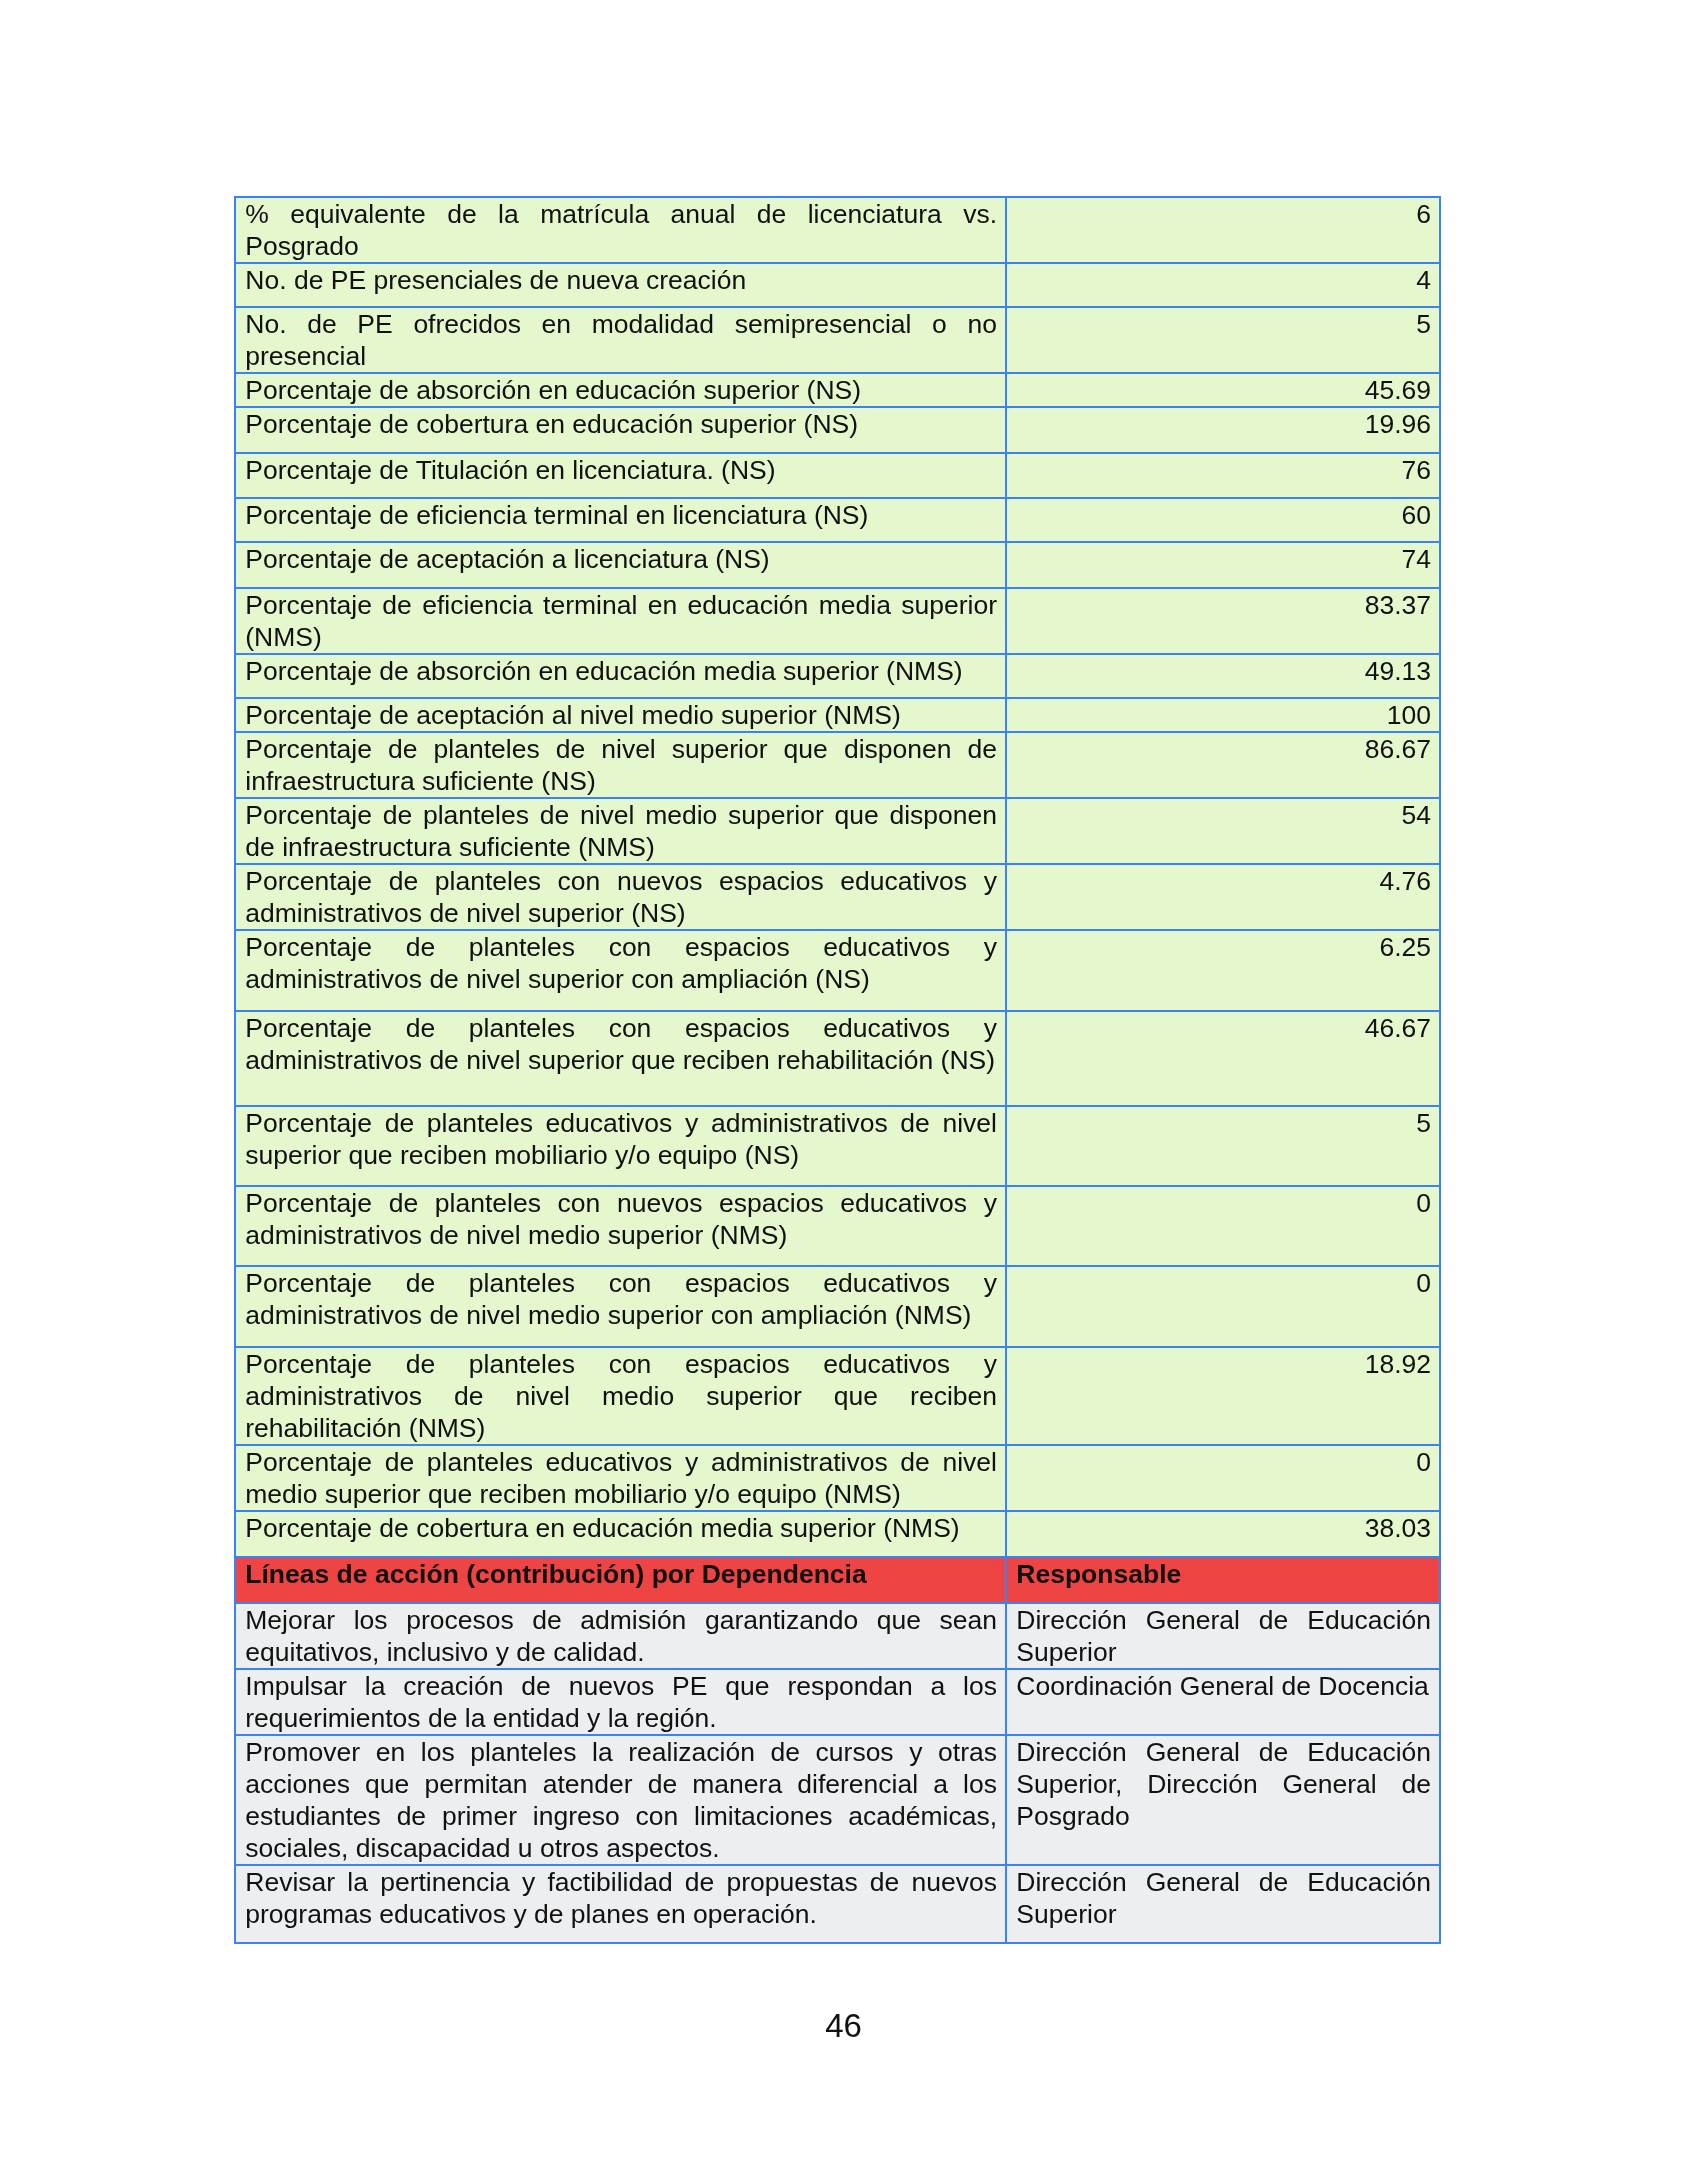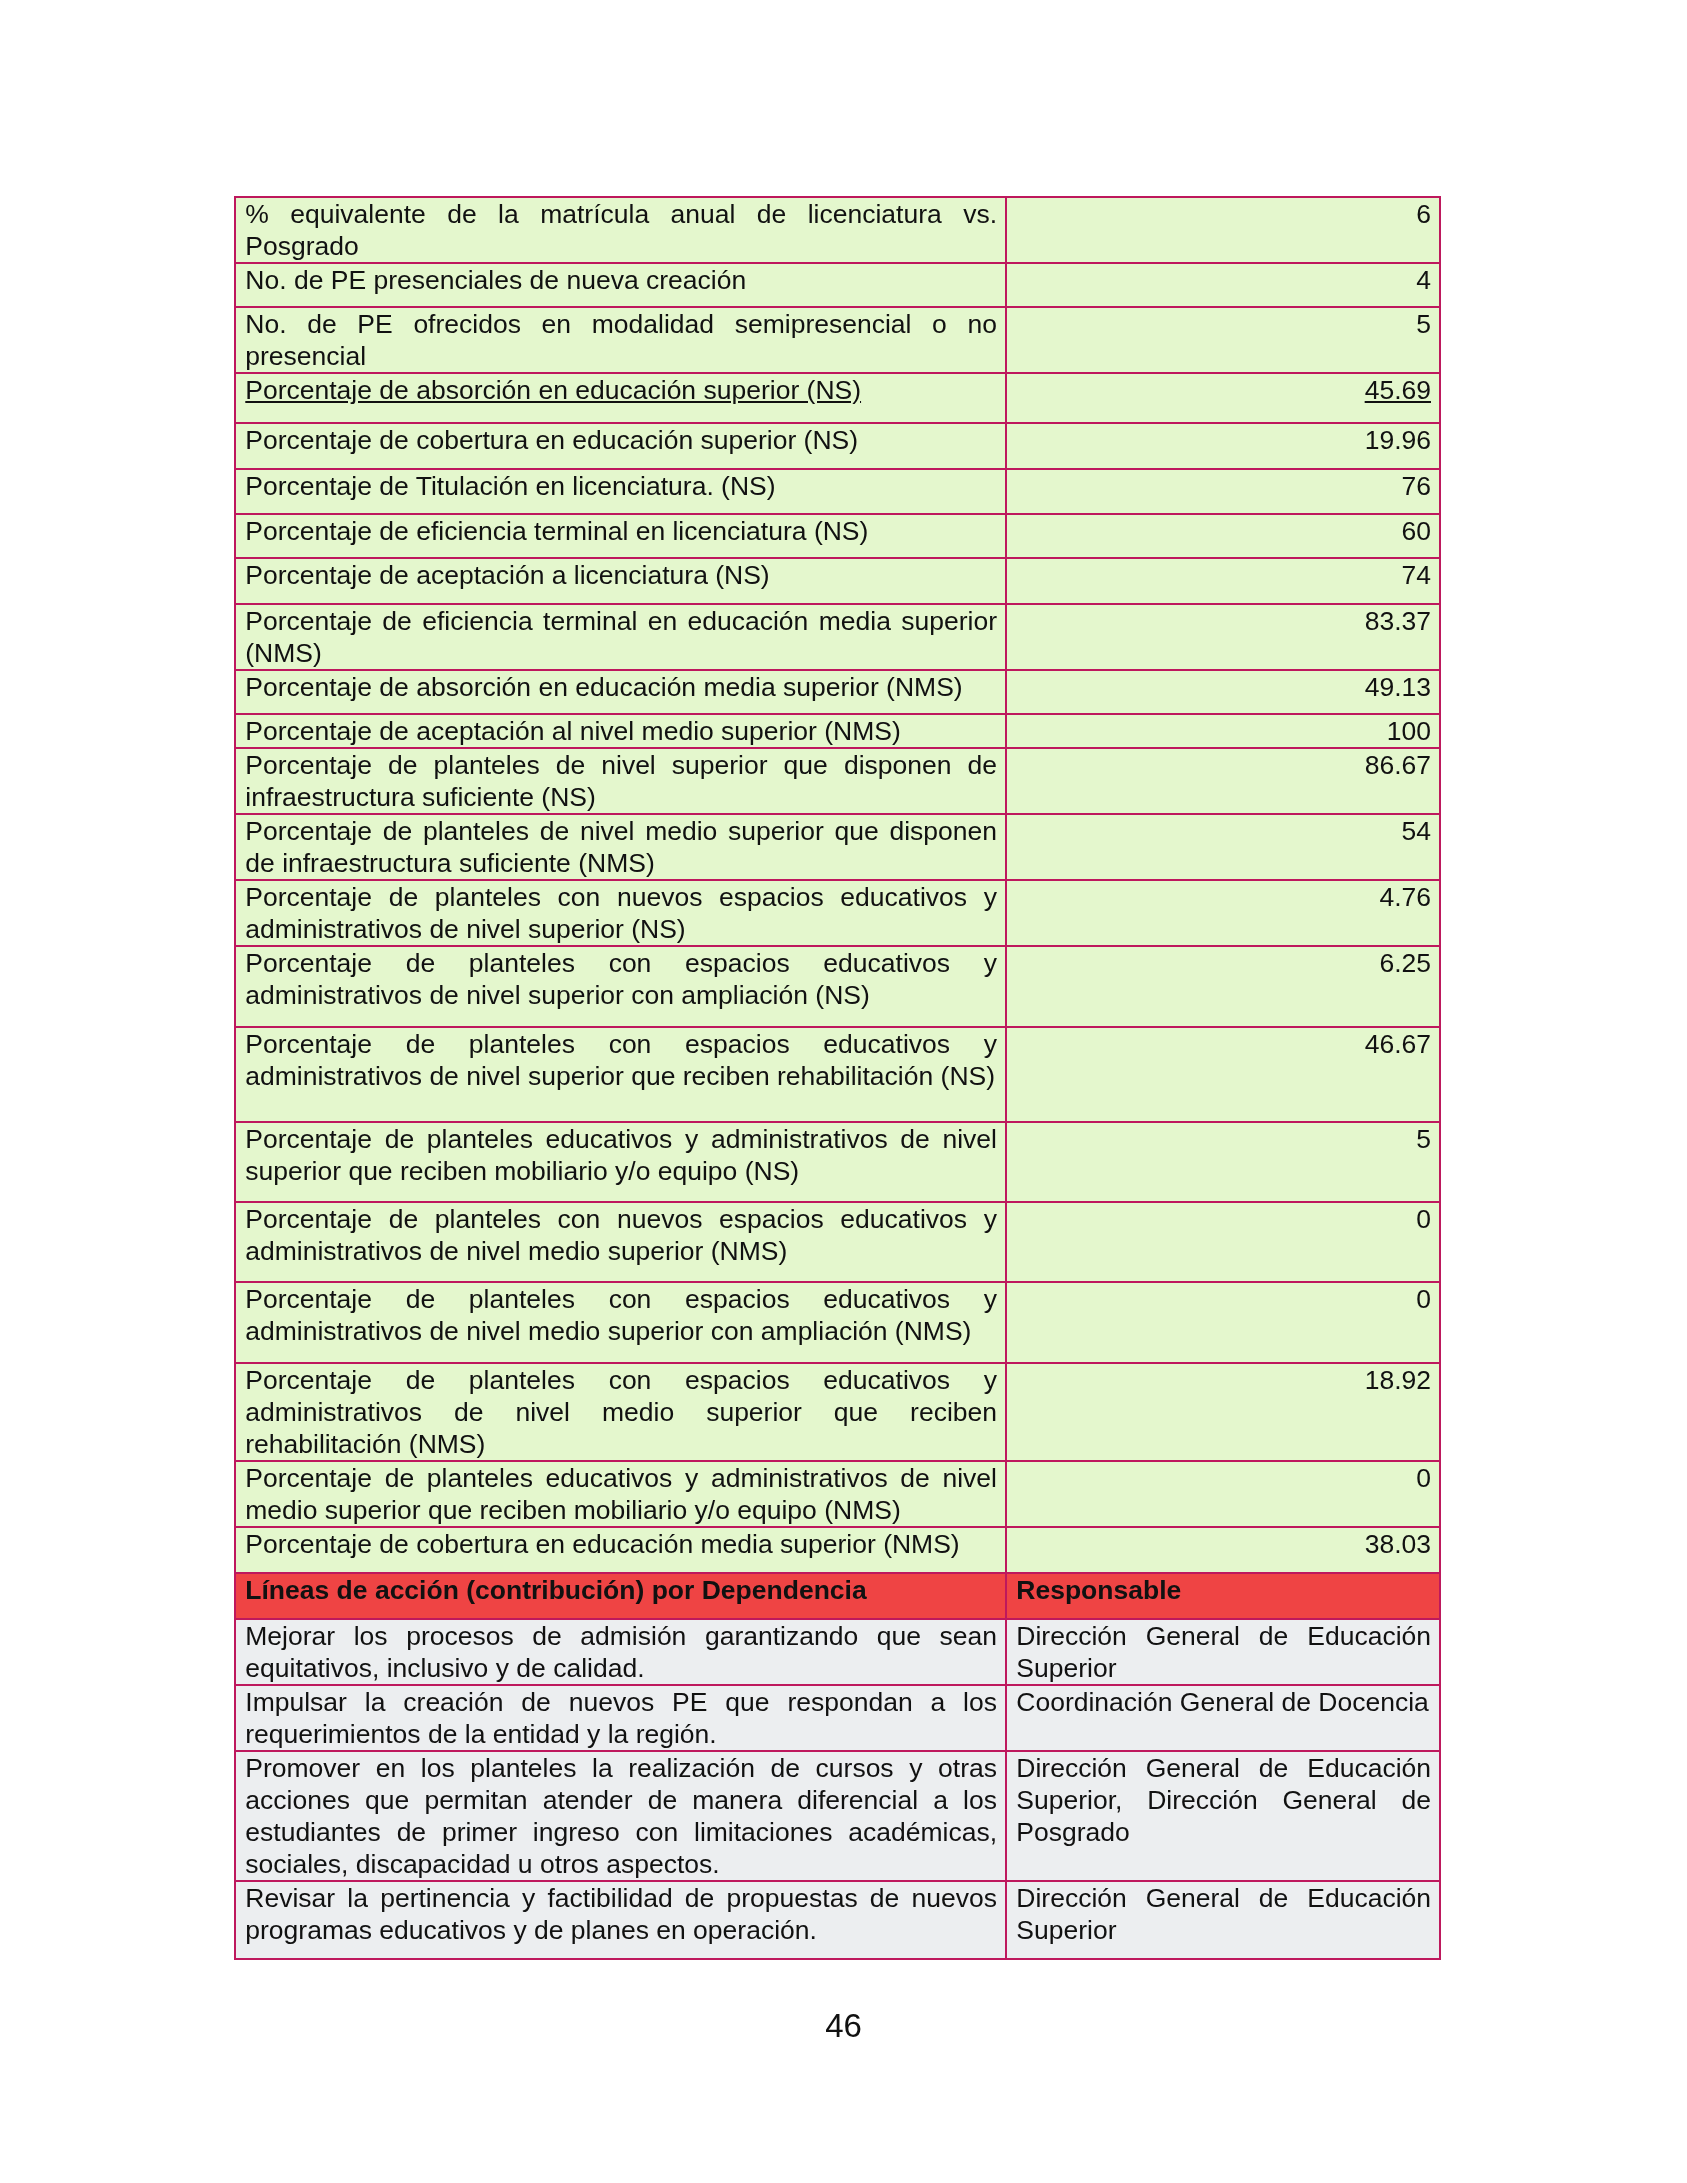--- a/index.html
+++ b/index.html
@@ -9,21 +9,21 @@
   }
   .page { position: absolute; left: 0; top: 0; width: 1687px; height: 2183px; }
   table.main {
     position: absolute; left: 234px; top: 196px; width: 1205px;
     border-collapse: collapse; table-layout: fixed;
     font-size: 26.5px; line-height: 32px;
   }
   table.main col.c1 { width: 771px; }
   table.main col.c2 { width: 434px; }
   table.main td {
-    border: 2px solid #be185d; vertical-align: top; padding: 0 8px 0 9.3px;
+    border: 2px solid #3b82f6; vertical-align: top; padding: 0 8px 0 9.3px;
     box-sizing: border-box;
   }
   tr.ind td { background: #e4f7cd; }
   tr.ind td.label { text-align: justify; text-align-last: left; }
   tr.ind td.val { text-align: right; }
   tr.hdr td { background: #ef4444; font-weight: bold; }
   tr.act td { background: #eceef0; text-align: justify; text-align-last: left; }
   .pagenum {
     position: absolute; left: 0; width: 1687px; top: 2007px; text-align: center;
     font-family: Liberation Sans, sans-serif; font-size: 33px; line-height: 37px;
@@ -44,21 +44,21 @@
           <td class="val">6</td>
         </tr>
         <tr class="ind" style="height: 44px;">
           <td class="label">No. de PE presenciales de nueva creación</td>
           <td class="val">4</td>
         </tr>
         <tr class="ind" style="height: 65px;">
           <td class="label">No. de PE ofrecidos en modalidad semipresencial o no presencial</td>
           <td class="val">5</td>
         </tr>
-        <tr class="ind" style="height: 50px; text-decoration: underline;">
+        <tr class="ind" style="height: 34px;">
           <td class="label">Porcentaje de absorción en educación superior (NS)</td>
           <td class="val">45.69</td>
         </tr>
         <tr class="ind" style="height: 46px;">
           <td class="label">Porcentaje de cobertura en educación superior (NS)</td>
           <td class="val">19.96</td>
         </tr>
         <tr class="ind" style="height: 45px;">
           <td class="label">Porcentaje de Titulación en licenciatura. (NS)</td>
           <td class="val">76</td>

